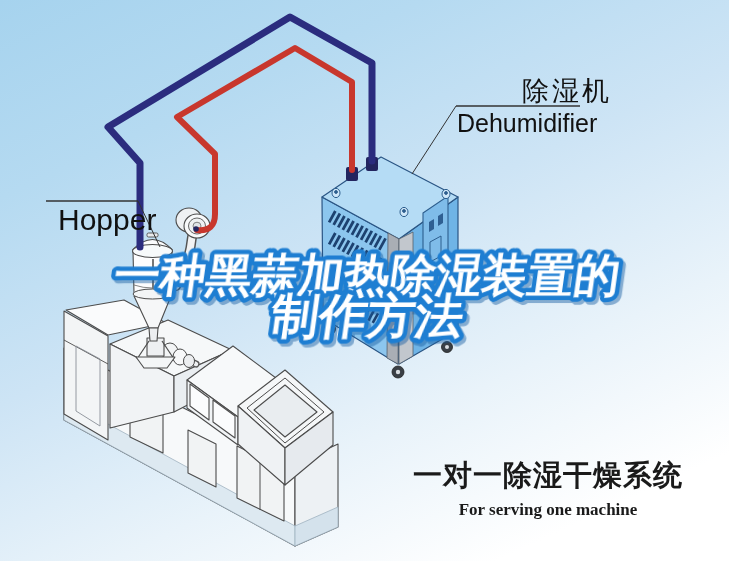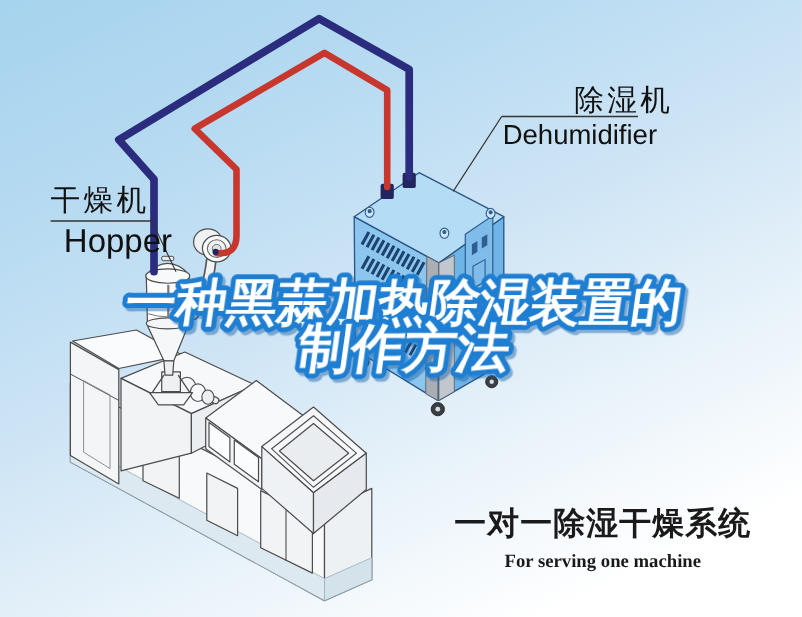--- a/index.html
+++ b/index.html
@@ -154,21 +154,20 @@
       <line x1="456" y1="106" x2="580" y2="106"></line>
       <line x1="456" y1="106" x2="412" y2="174" stroke-width="1"></line>
     </g>
 
     <g transform="skewX(-8)" style="filter:drop-shadow(3px 3px 0 rgba(20,90,160,0.45))">
       <text class="title-line" x="406" y="291" font-size="46" stroke-width="9" stroke="#1e7ed2">一种黑蒜加热除湿装置的</text>
       <text class="title-line" x="412" y="333" font-size="48" stroke-width="9" stroke="#1e7ed2">制作方法</text>
     </g>
   </svg>
 
-  <div class="lbl lbl-zh" style="left:46px;top:168px;">干燥机</div>
   <div class="lbl lbl-en" style="left:58px;top:204px;font-size:30px;">Hopper</div>
 
   <div class="lbl lbl-zh" style="left:482px;top:77px;margin-left:40px;">除湿机</div>
   <div class="lbl lbl-en" style="left:457px;top:110px;">Dehumidifier</div>
 
   <div class="caption">
     <div class="caption-zh">一对一除湿干燥系统</div>
     <div class="caption-en">For serving one machine</div>
   </div>
 

